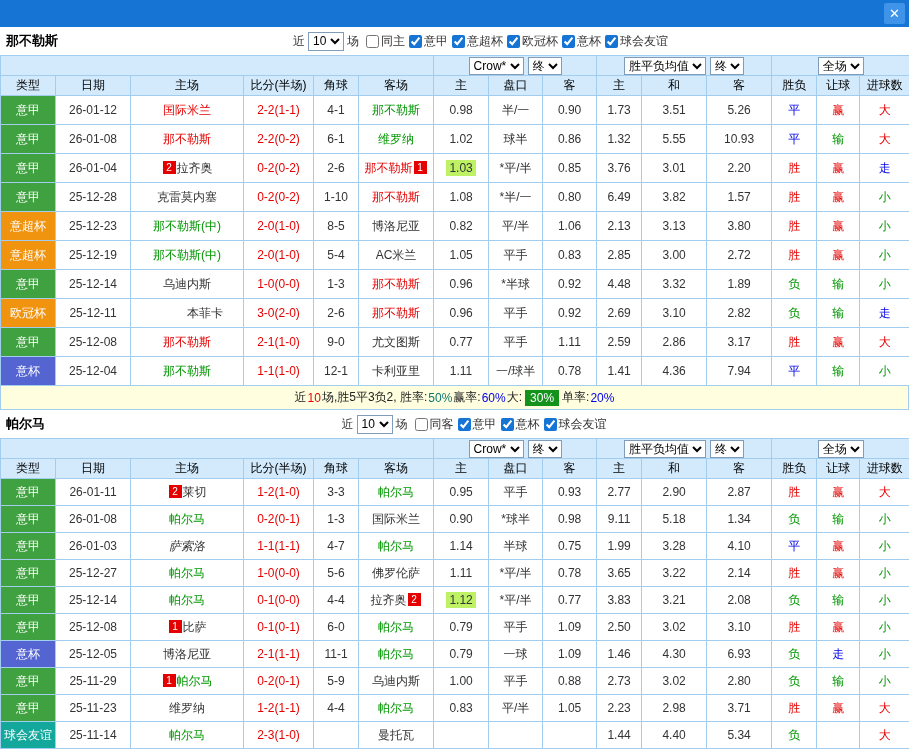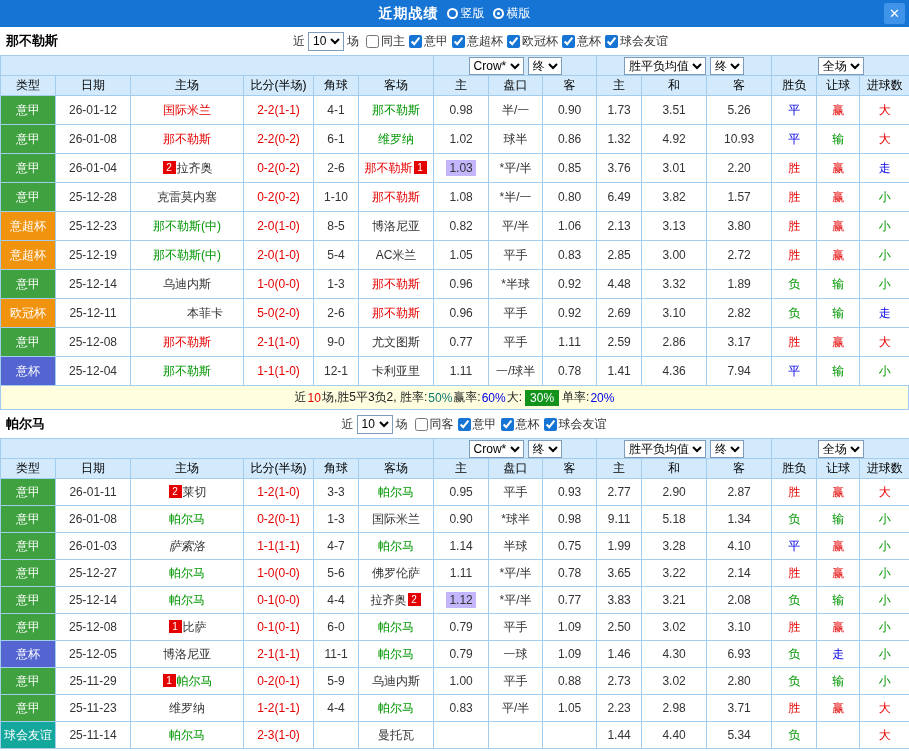--- a/index.html
+++ b/index.html
@@ -28,41 +28,30 @@
   .grid thead th{background:#d3eafc;font-weight:normal;color:#000;}
   .dd-row th{height:20px;}
   .col-row th{height:20px;}
   .hdr-select{font-size:12px;height:18px;border:1px solid #7f9db9;background:#fff;margin:0 2px;vertical-align:middle;}
   tbody td{height:29px;background:#fff;color:#333;}
   #tbody-1 td{height:27px;}
   td.league{color:#fff;padding:0;}
   td.score{color:#e50000;}
   i.badge{display:inline-block;width:13px;height:13px;line-height:13px;background:#e50000;color:#fff;
     font-size:10px;font-style:normal;margin:0 1px;vertical-align:1px;}
-  span.hl{background:#c4b5fd;padding:1px 3px;}
+  span.hl{background:#bef264;padding:1px 3px;}
   
   .summary{height:24px;background:#ffffe0;border:1px solid #a2cdef;border-top:none;
     display:flex;align-items:center;justify-content:center;font-size:12px;color:#222;gap:1px;}
   .sum-badge{background:#13931c;color:#fff;padding:1px 5px;margin:0 2px;}
 </style>
 </head>
 <body>
 
 <div class="topbar">
-  <div class="topbar-center">
-    <span class="topbar-title">近期战绩</span>
-    <label class="radio-label">
-      <span class="radio"></span>
-      <span>竖版</span>
-    </label>
-    <label class="radio-label">
-      <span class="radio checked"></span>
-      <span>横版</span>
-    </label>
-  </div>
   <div class="close-btn">
     <span>✕</span>
   </div>
 </div>
 
 <section class="panel">
   <div class="section-header">
     <span class="team-name">那不勒斯</span>
     <div class="filter-bar">
       <span>近</span>
@@ -143,21 +132,21 @@
           <td class="league" style="background: rgb(63, 161, 63);">意甲</td>
           <td class="date">26-01-08</td>
           <td class="team"><span style="color: rgb(229, 0, 0);">那不勒斯</span></td>
           <td class="score">2-2(0-2)</td>
           <td class="corner">6-1</td>
           <td class="team"><span style="color: rgb(0, 150, 0);">维罗纳</span></td>
           <td class="odds"><span>1.02</span></td>
           <td class="odds"><span>球半</span></td>
           <td class="odds"><span>0.86</span></td>
           <td class="odds">1.32</td>
-          <td class="odds">4.92</td>
+          <td class="odds">5.55</td>
           <td class="odds">10.93</td>
           <td style="color: rgb(0, 0, 230);">平</td>
           <td style="color: rgb(0, 150, 0);">输</td>
           <td style="color: rgb(229, 0, 0);">大</td>
         </tr>
         <tr>
           <td class="league" style="background: rgb(63, 161, 63);">意甲</td>
           <td class="date">26-01-04</td>
           <td class="team"><i class="badge">2</i><span style="color: rgb(51, 51, 51);">拉齐奥</span></td>
           <td class="score">0-2(0-2)</td>
@@ -238,21 +227,21 @@
           <td class="odds">3.32</td>
           <td class="odds">1.89</td>
           <td style="color: rgb(0, 150, 0);">负</td>
           <td style="color: rgb(0, 150, 0);">输</td>
           <td style="color: rgb(0, 150, 0);">小</td>
         </tr>
         <tr>
           <td class="league" style="background: rgb(240, 147, 15);">欧冠杯</td>
           <td class="date">25-12-11</td>
           <td class="team"><span style="color: rgb(51, 51, 51); margin-left: 36px;">本菲卡</span></td>
-          <td class="score">5-0(2-0)</td>
+          <td class="score">3-0(2-0)</td>
           <td class="corner">2-6</td>
           <td class="team"><span style="color: rgb(229, 0, 0);">那不勒斯</span></td>
           <td class="odds"><span>0.96</span></td>
           <td class="odds"><span>平手</span></td>
           <td class="odds"><span>0.92</span></td>
           <td class="odds">2.69</td>
           <td class="odds">3.10</td>
           <td class="odds">2.82</td>
           <td style="color: rgb(0, 150, 0);">负</td>
           <td style="color: rgb(0, 150, 0);">输</td>

